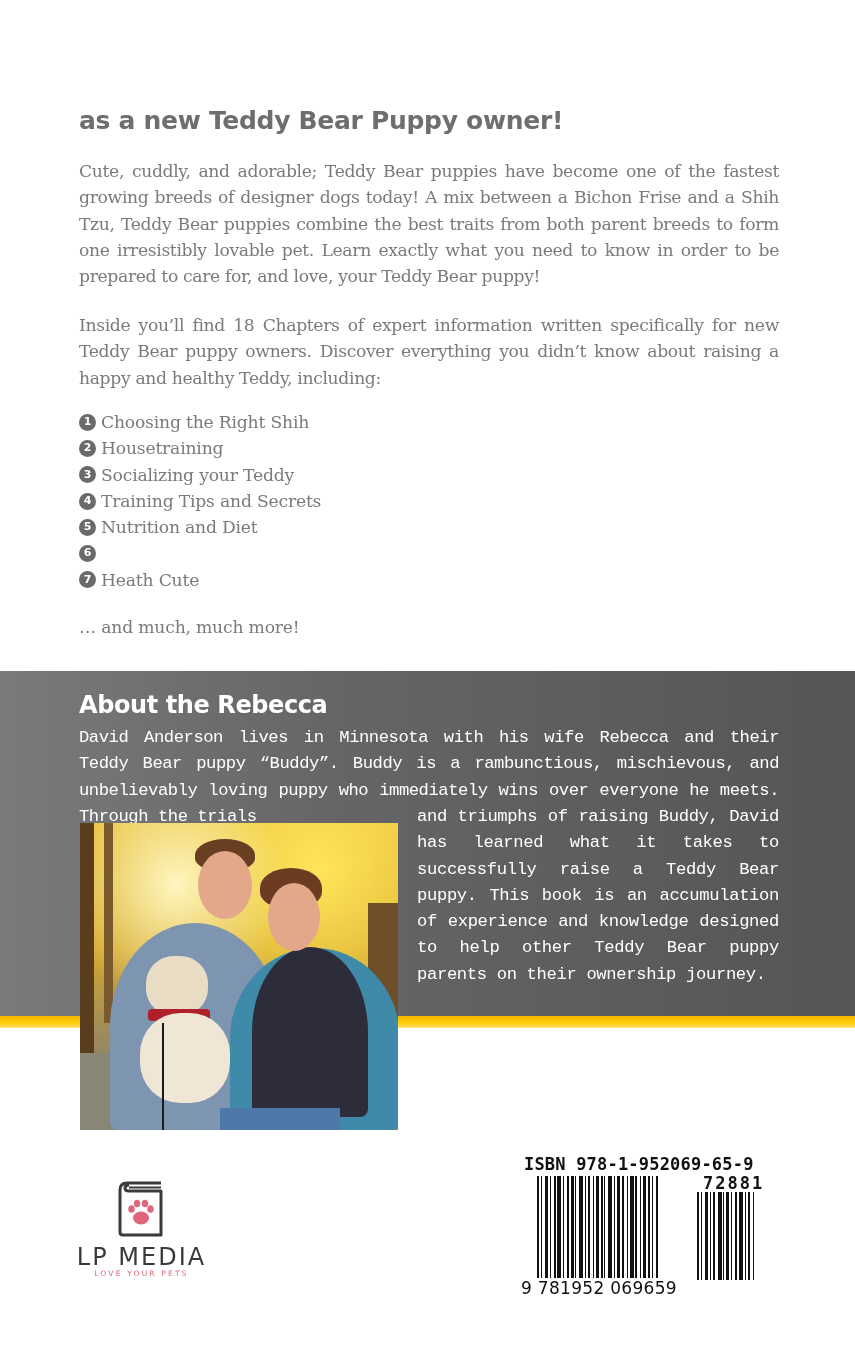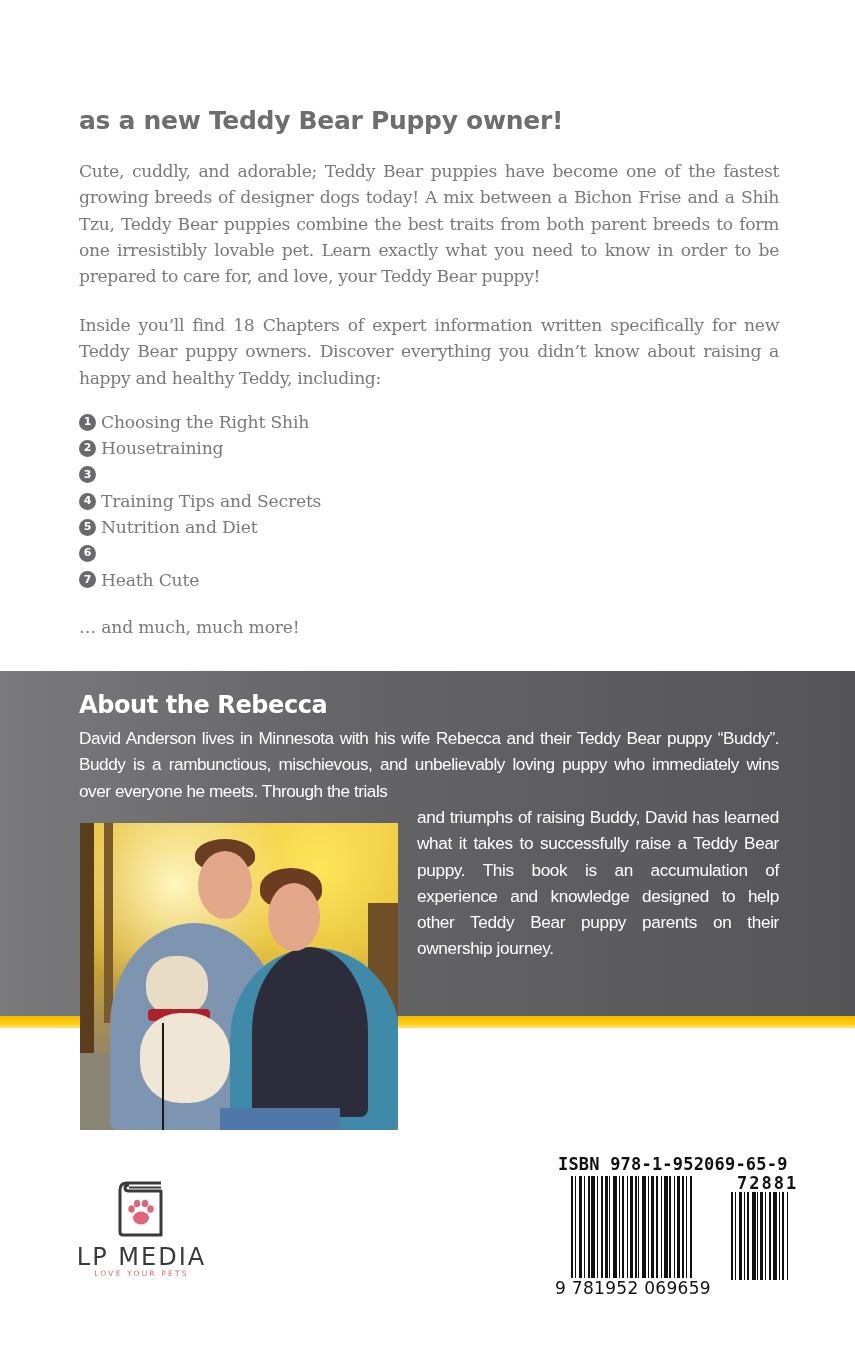--- a/index.html
+++ b/index.html
@@ -45,21 +45,21 @@
       position: absolute; left: 0; top: 1016px; width: 855px; height: 12px;
       background: linear-gradient(180deg, #f2b800 0%, #ffcc0a 60%, #ffe27a 100%);
     }
     .author-title {
       position: absolute; left: 79px; top: 690px;
       font-family: "DejaVu Sans", sans-serif; font-weight: bold;
       font-size: 24px; line-height: 30px; color: #ffffff; letter-spacing: -0.4px;
     }
     .author-text {
       position: absolute; left: 79px; width: 700px;
-      font-family: Liberation Sans, sans-serif; font-size: 17.2px; line-height: 26.3px;
+      font-family: Liberation Mono, monospace; font-size: 17.2px; line-height: 26.3px;
       color: #ffffff; letter-spacing: -0.45px; text-align: justify;
     }
     .author-text.top { top: 725px; }
     .author-text.wrap { left: 417px; width: 362px; top: 804px; letter-spacing: -0.35px; }
 
     .author-photo {
       position: absolute; left: 80px; top: 823px; width: 318px; height: 307px;
       overflow: hidden;
       background:
         radial-gradient(ellipse at 30% 20%, #fff7c0 0%, rgba(255,247,192,0) 35%),
@@ -80,21 +80,21 @@
       position: absolute; left: 0; top: 64px; width: 135px; text-align: center;
       font-family: "DejaVu Sans", sans-serif; font-size: 24px; line-height: 26px;
       color: #3a3a3c; letter-spacing: 2px; font-weight: normal;
     }
     .logo-tag {
       position: absolute; left: 0; top: 89px; width: 135px; text-align: center;
       font-family: "DejaVu Sans", sans-serif; font-size: 7.5px; line-height: 10px;
       color: #e0657a; letter-spacing: 2.2px;
     }
 
-    .barcode-wrap { position: absolute; left: 553px; top: 1152px; width: 260px; height: 150px; }
+    .barcode-wrap { position: absolute; left: 519px; top: 1152px; width: 260px; height: 150px; }
     .isbn-text {
       position: absolute; left: 5px; top: 2px;
       font-family: "DejaVu Sans Mono", monospace; font-weight: bold;
       font-size: 17px; line-height: 20px; color: #111111; letter-spacing: 0.2px;
     }
     .addon-text {
       position: absolute; left: 184px; top: 21px;
       font-family: "DejaVu Sans Mono", monospace; font-weight: bold;
       font-size: 17px; line-height: 20px; color: #111111; letter-spacing: 2px;
     }
@@ -124,20 +124,21 @@
   <li>
       <span class="num-badge">1</span>
       <span>Choosing the Right Shih</span>
     </li>
   <li>
       <span class="num-badge">2</span>
       <span>Housetraining</span>
     </li>
   <li>
       <span class="num-badge">3</span>
+      <span>Socializing your Teddy</span>
     </li>
   <li>
       <span class="num-badge">4</span>
       <span>Training Tips and Secrets</span>
     </li>
   <li>
       <span class="num-badge">5</span>
       <span>Nutrition and Diet</span>
     </li>
   <li>

